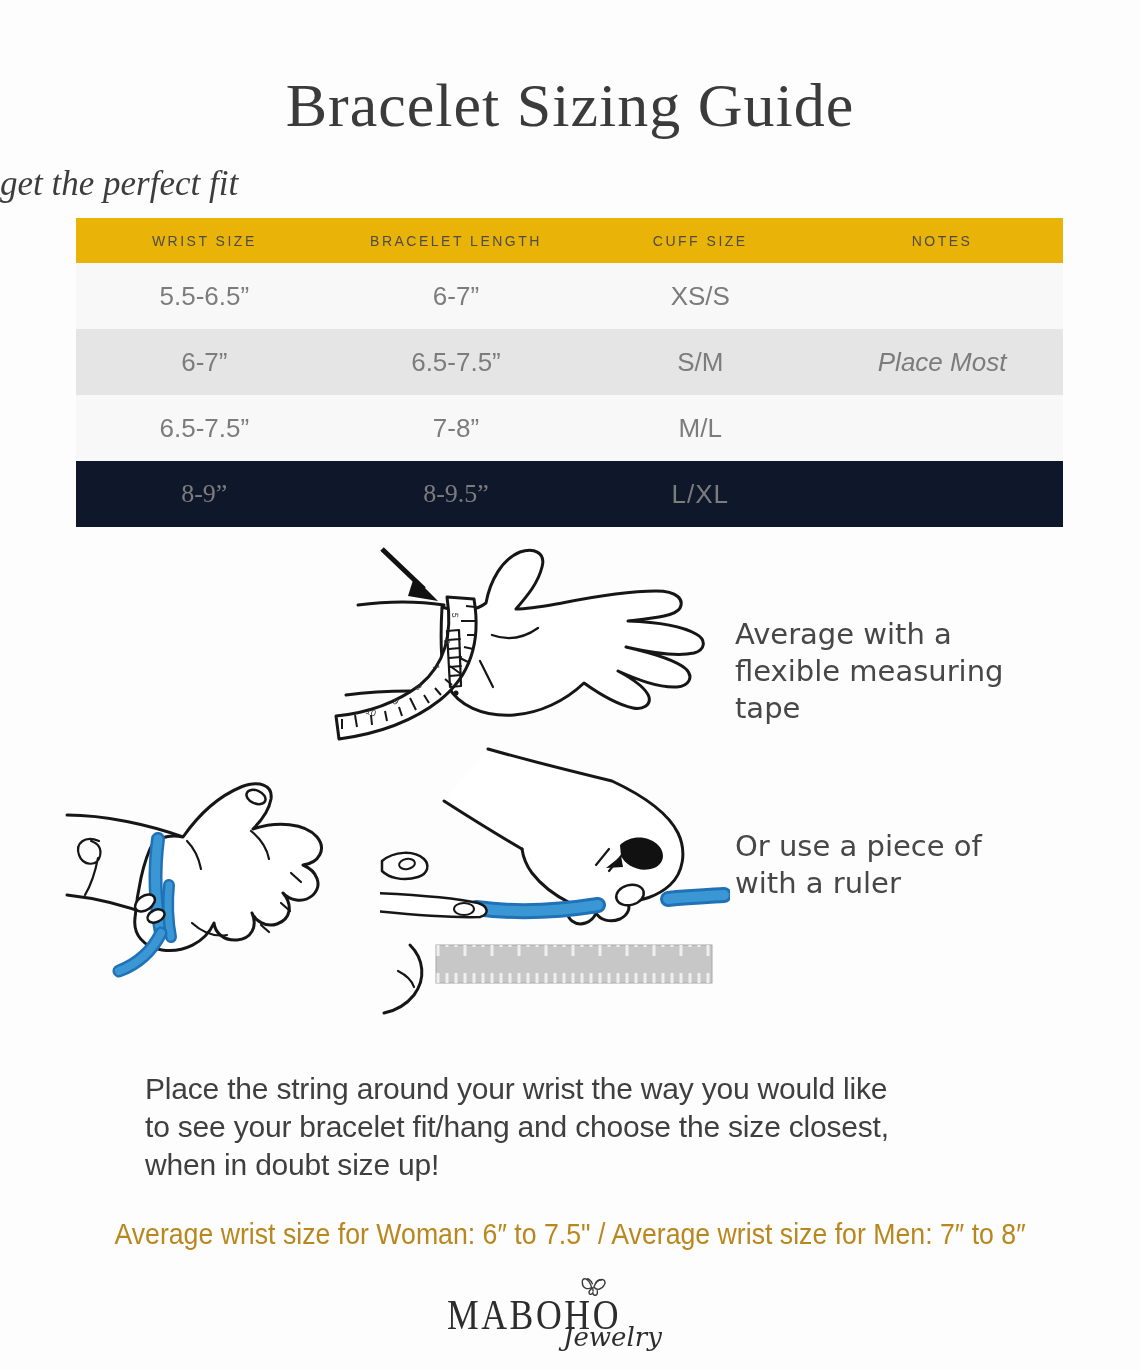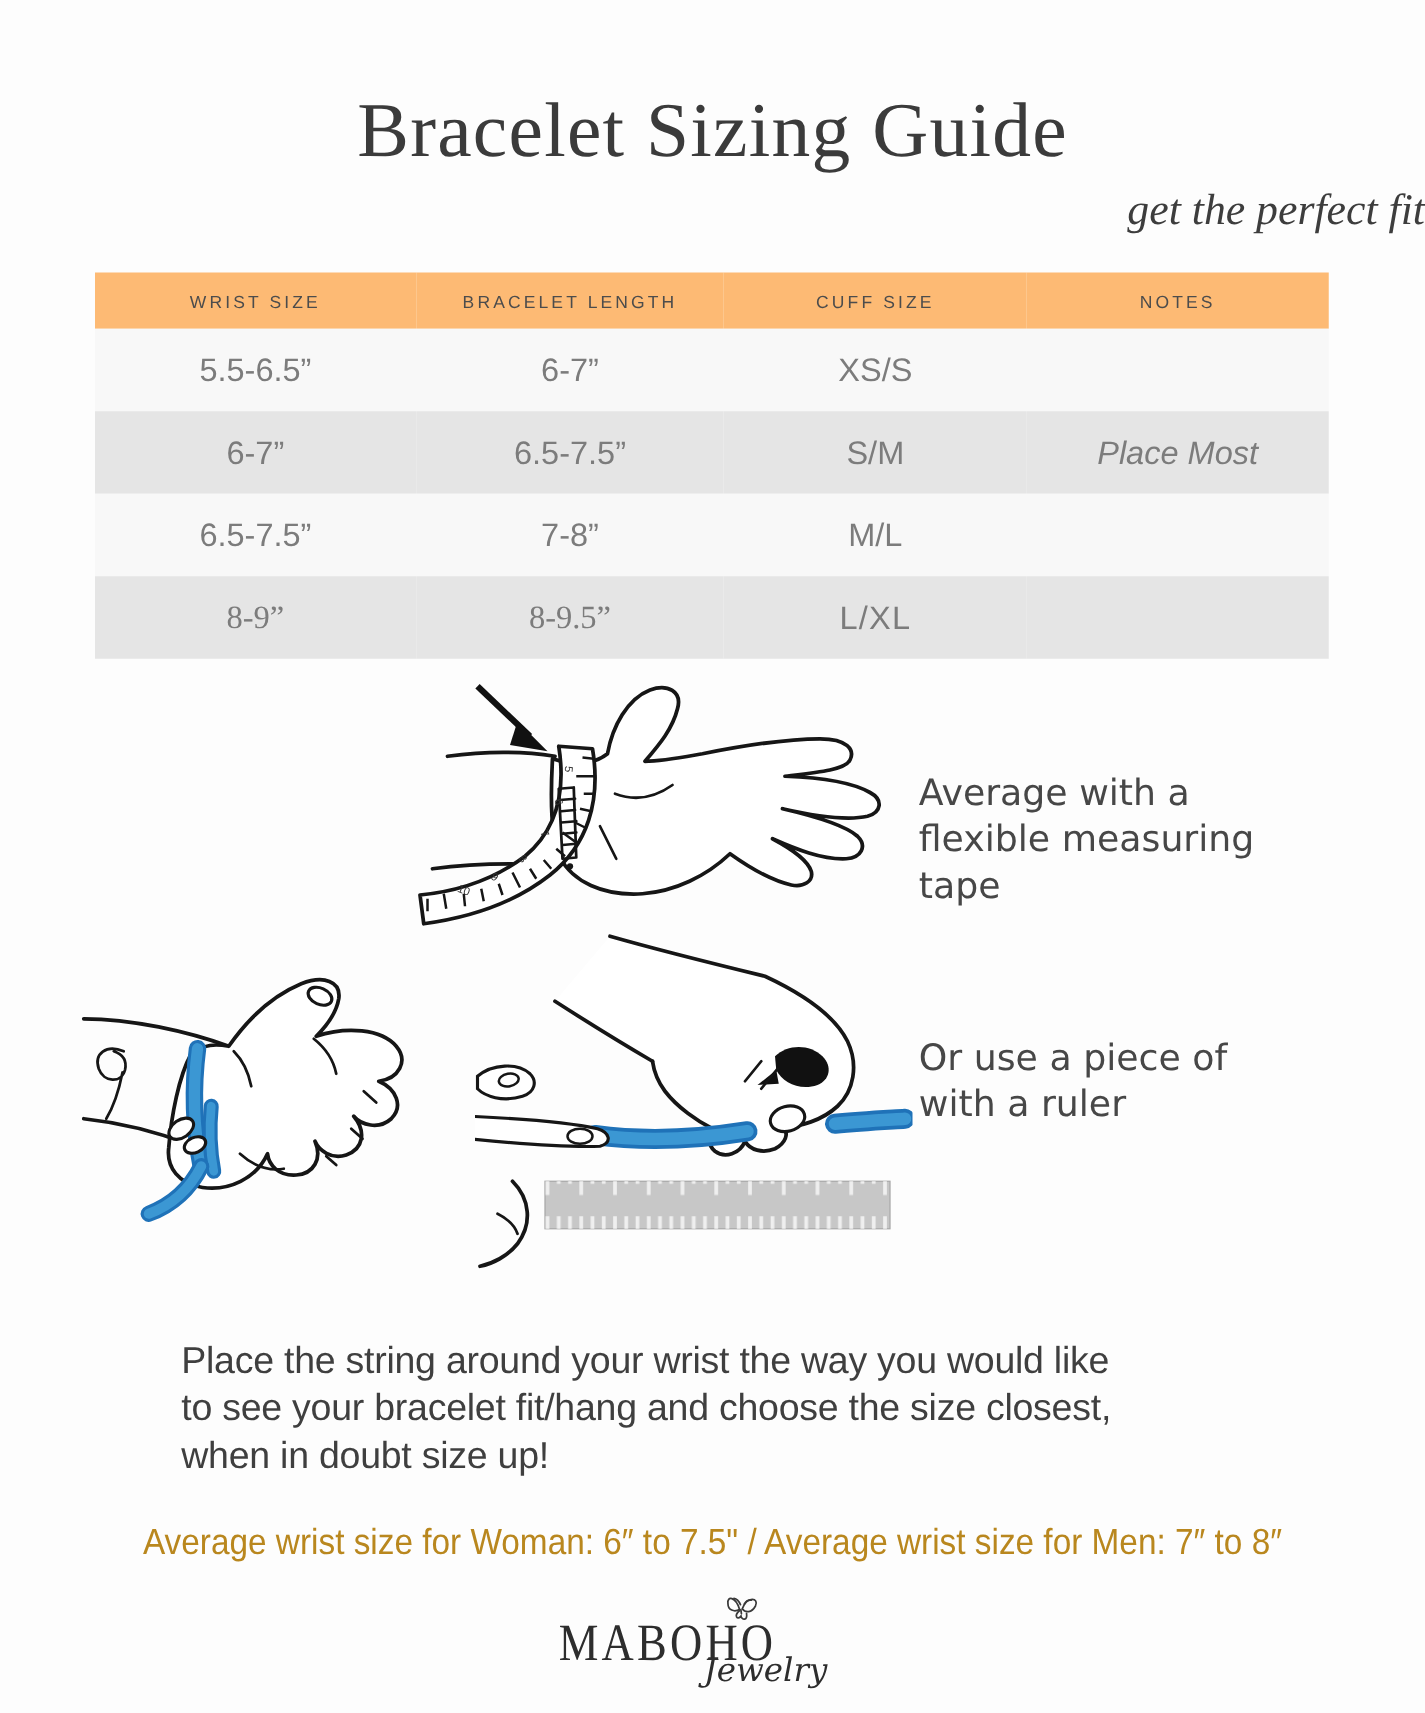--- a/index.html
+++ b/index.html
@@ -3,33 +3,33 @@
 <meta charset="utf-8">
 <style>
   * { margin:0; padding:0; box-sizing:border-box; }
   body { width:1140px; height:1370px; background:#fdfdfd; font-family:"Liberation Sans", sans-serif; }
   .page { position:relative; width:1140px; height:1370px; background:#fdfdfd; overflow:hidden; }
 
   
   .title { position:absolute; left:0; top:70px; width:1140px; text-align:center;
            font-family:"Liberation Serif", serif; font-size:62px; font-weight:400;
            color:#3b3b3b; letter-spacing:1px; }
-  .subtitle { position:absolute; left:0; top:148px; width:1140px; text-align:right;
+  .subtitle { position:absolute; left:0; top:164px; width:1140px; text-align:left;
               font-family:"Liberation Serif", serif; font-style:italic; font-size:35px; color:#3d3d3d; }
 
   
   table.size-table { position:absolute; left:76px; top:218px; width:987px;
                      border-collapse:collapse; table-layout:fixed; }
-  table.size-table th { height:45px; background:#fdba74; font-size:14px; font-weight:400;
+  table.size-table th { height:45px; background:#eab308; font-size:14px; font-weight:400;
                         letter-spacing:2.5px; color:#4c4c4c; text-align:center; vertical-align:middle; }
   table.size-table td { height:66px; text-align:center; vertical-align:middle;
                         font-size:26px; color:#7c7c7c; }
   tr.row-light td { background:#f8f8f8; }
   tr.row-dark  td { background:#e5e5e5; }
-  tr.row-dark2 td { background:#e5e5e5; }
+  tr.row-dark2 td { background:#0f172a; }
   td.note-cell { font-style:italic; font-size:24px; color:#6e6e6e; }
   td.serif-cell { font-family:"Liberation Serif", serif; font-size:27px; color:#8b8b8b; }
   td.lxl-cell { color:#5d5d5d; letter-spacing:1px; }
 
   
   .illus { position:absolute; }
   .line { fill:none; stroke:#161616; stroke-width:3; stroke-linecap:round; stroke-linejoin:round; }
   .thin { fill:none; stroke:#161616; stroke-width:2.2; stroke-linecap:round; }
   .whitefill { fill:#ffffff; stroke:#161616; stroke-width:3; stroke-linejoin:round; }
 

